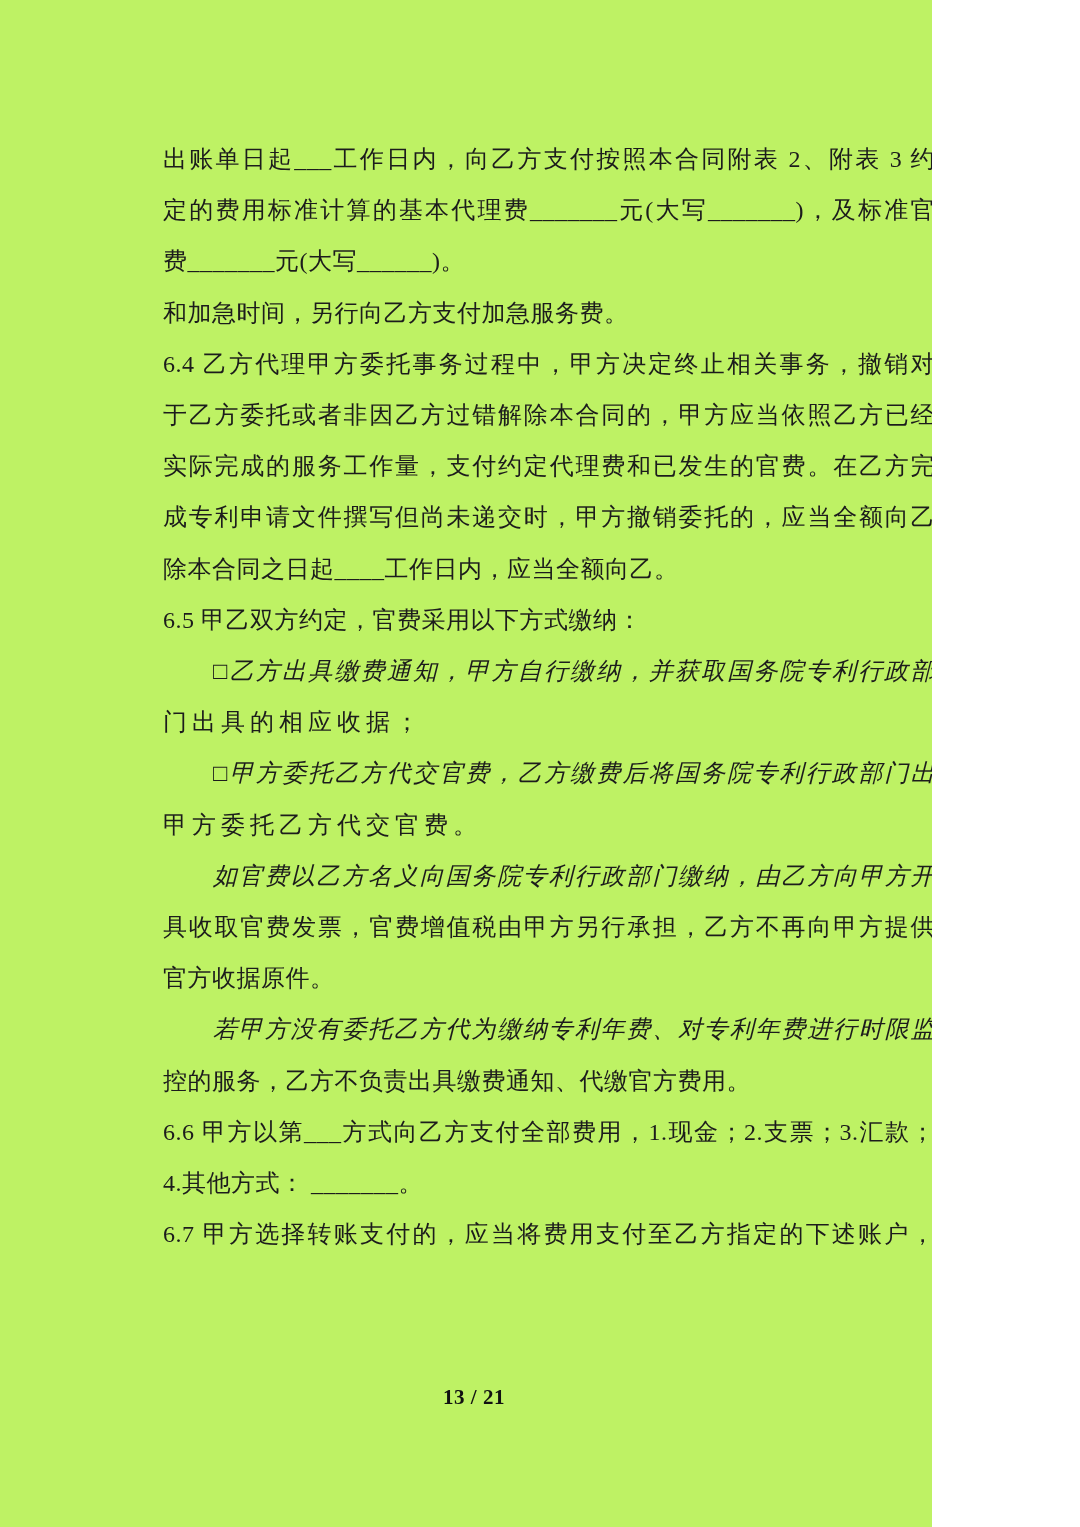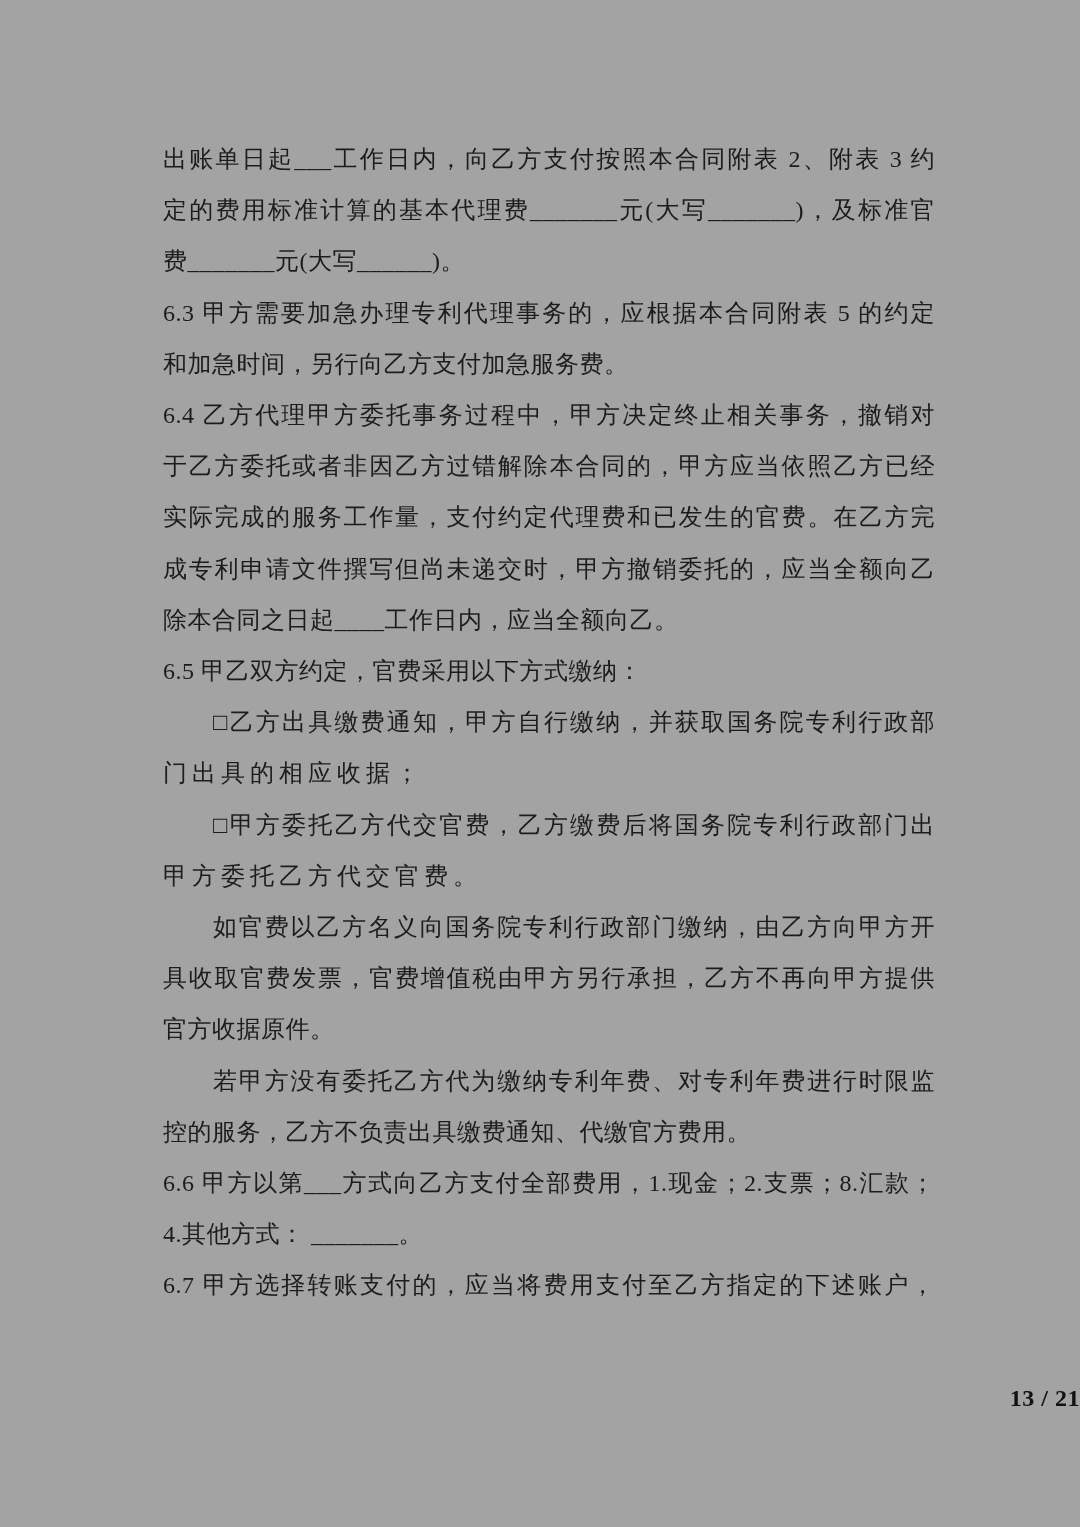--- a/index.html
+++ b/index.html
@@ -1,20 +1,20 @@
 <!DOCTYPE html>
 <html><head>
 <meta charset="utf-8">
 <style>
   html, body { margin: 0; padding: 0; background: #ffffff; }
   .page {
     position: relative;
-    width: 1080px;
+    width: 932px;
     height: 1527px;
-    background: #a3a3a3;
+    background: #bef264;
     overflow: hidden;
     font-family: "Liberation Serif", "DejaVu Serif", serif;
     color: #1c1c1c;
   }
   .doc-body {
     position: absolute;
     left: 163px;
     top: 134px;
     width: 772px;
   }
@@ -26,58 +26,57 @@
     letter-spacing: 0.5px;
   }
   
   .line.e {
     text-align: left;
     text-align-last: left;
   }
   
   .line.wide { letter-spacing: 5px; }
   
-  .line.ind { text-indent: 50px; }
+  .line.ind { text-indent: 50px; font-style: italic; }
   .footer {
     position: absolute;
     left: 0;
     right: 0;
     top: 1385px;
-    text-align: right;
-    font-size: 24px;
+    text-align: center;
+    font-size: 21px;
     font-weight: bold;
     color: #111111;
     letter-spacing: 0.5px;
     margin-left: 16px;
   }
 </style>
 </head>
 <body>
 
 <div class="page">
   <div class="doc-body">
     <div class="line">出账单日起___工作日内，向乙方支付按照本合同附表 2、附表 3 约</div>
     <div class="line">定的费用标准计算的基本代理费_______元(大写_______)，及标准官</div>
     <div class="line e">费_______元(大写______)。</div>
-    <div class="line">6.3 甲方需要加急办理专利代理事务的，应根据本合同附表 5 的约定</div>
     <div class="line e">和加急时间，另行向乙方支付加急服务费。</div>
     <div class="line">6.4 乙方代理甲方委托事务过程中，甲方决定终止相关事务，撤销对</div>
     <div class="line">于乙方委托或者非因乙方过错解除本合同的，甲方应当依照乙方已经</div>
     <div class="line">实际完成的服务工作量，支付约定代理费和已发生的官费。在乙方完</div>
     <div class="line">成专利申请文件撰写但尚未递交时，甲方撤销委托的，应当全额向乙</div>
     <div class="line e">除本合同之日起____工作日内，应当全额向乙。</div>
     <div class="line e">6.5 甲乙双方约定，官费采用以下方式缴纳：</div>
     <div class="line ind">□乙方出具缴费通知，甲方自行缴纳，并获取国务院专利行政部</div>
     <div class="line e wide">门出具的相应收据；</div>
     <div class="line ind">□甲方委托乙方代交官费，乙方缴费后将国务院专利行政部门出</div>
     <div class="line e wide">甲方委托乙方代交官费。</div>
     <div class="line ind">如官费以乙方名义向国务院专利行政部门缴纳，由乙方向甲方开</div>
     <div class="line">具收取官费发票，官费增值税由甲方另行承担，乙方不再向甲方提供</div>
     <div class="line e">官方收据原件。</div>
     <div class="line ind">若甲方没有委托乙方代为缴纳专利年费、对专利年费进行时限监</div>
     <div class="line e">控的服务，乙方不负责出具缴费通知、代缴官方费用。</div>
-    <div class="line">6.6 甲方以第___方式向乙方支付全部费用，1.现金；2.支票；8.汇款；</div>
+    <div class="line">6.6 甲方以第___方式向乙方支付全部费用，1.现金；2.支票；3.汇款；</div>
     <div class="line e">4.其他方式： _______。</div>
     <div class="line">6.7 甲方选择转账支付的，应当将费用支付至乙方指定的下述账户，</div>
   </div>
 
   <div class="footer">13 / 21</div>
 </div>
 
 </body></html>

